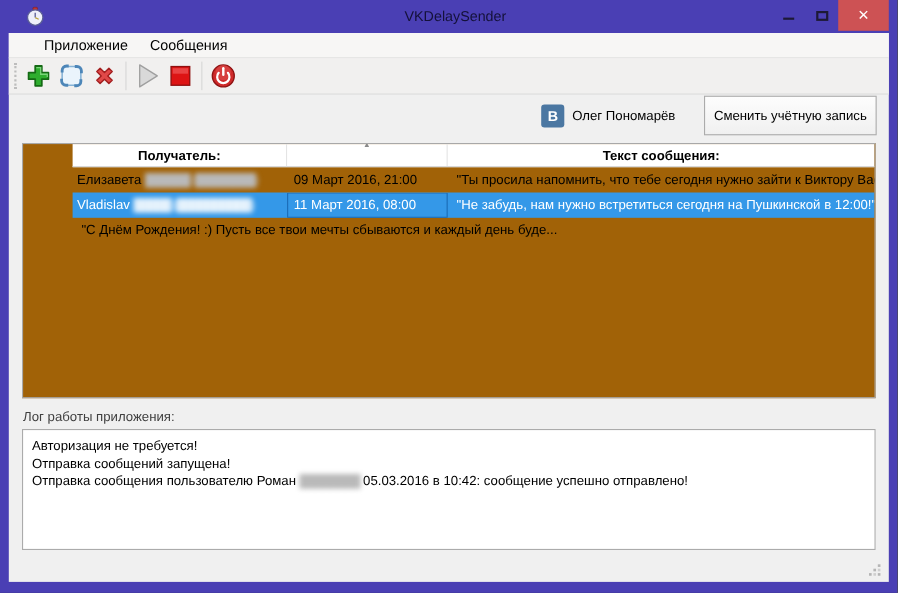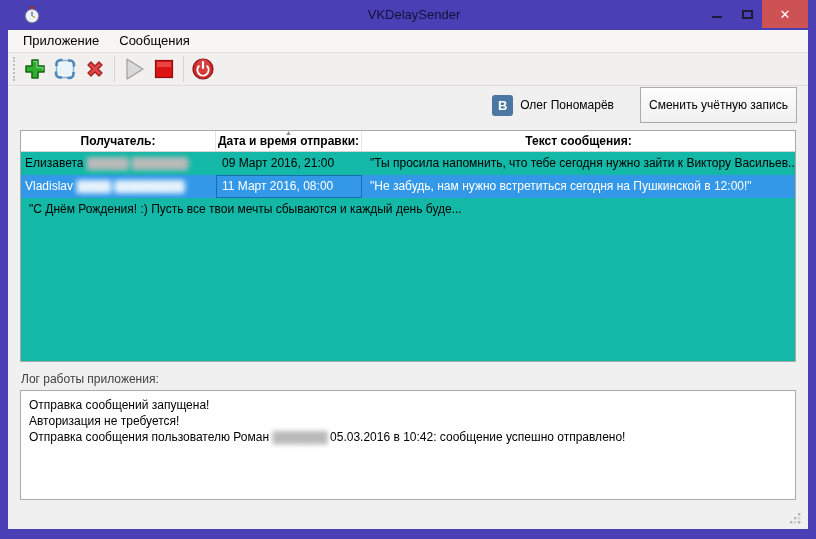--- a/index.html
+++ b/index.html
@@ -25,21 +25,21 @@
   .win-btn.close { width:46px; background:#cd5254; color:#fff; font-size:13px; font-weight:bold; }
 
   
   .app-body {
     position:absolute; top:30px; left:8px; right:8px; bottom:10px;
     background:#f0f0f0; display:flex; flex-direction:column;
   }
 
   .menubar {
     height:23px; background:#f7f6f5; border-bottom:1px solid #e2e2e2;
-    display:flex; align-items:center; padding-left:5px;
+    display:flex; align-items:center; padding-left:22px;
   }
   .menu-item { font-size:13px; color:#000; padding:0 10px; line-height:22px; }
 
   .toolbar {
     height:33px; background:#f1f0ef; border-bottom:1px solid #dcdcdc;
     display:flex; align-items:center; padding-left:3px;
   }
   .tb-grip { width:5px; height:24px; border-left:2px dotted #bdbdbd; margin:0 2px 0 2px; }
   .tb-btn { width:30px; height:28px; display:flex; align-items:center; justify-content:center; }
   .tb-sep { width:1px; height:26px; background:#d6d6d6; margin:0 4px; }
@@ -55,22 +55,22 @@
   }
   .account-name { font-size:12px; color:#000; margin-right:19px; }
   .switch-btn {
     height:36px; padding:0 8px; font-size:12px; color:#000;
     background:linear-gradient(#fdfdfd,#f0f0f0);
     border:1px solid #ababab; font-family:inherit;
   }
 
   
   .table {
-    margin:6px 12px 0 12px; height:232px; background:#14b8a6;
-    border:1px solid #a8a8a8; display:flex; flex-direction:column; overflow:hidden;
+    margin:6px 12px 0 12px; height:232px; background:#a16207;
+    border:1px solid #a8a8a8; display:flex; flex-direction:column; overflow:hidden;padding-left:45px;
   }
   .thead { display:flex; height:21px; border-bottom:1px solid #d4d4d4; background:#fff; }
   .th {
     font-size:12px; font-weight:bold; color:#000; text-align:center;
     line-height:21px; border-right:1px solid #e4e4e4; position:relative;
     white-space:nowrap; overflow:hidden;
   }
   .th:last-child { border-right:none; }
   .col1 { width:195px; flex:none; }
   .col2 { width:146px; flex:none; }
@@ -195,21 +195,20 @@
       <div class="vk-badge">В</div>
       <span class="account-name">Олег Пономарёв</span>
       <button class="switch-btn">Сменить учётную запись</button>
     </div>
 
     <div class="table">
       <div class="thead">
         <div class="th col1">Получатель:</div>
         <div class="th col2">
           <span class="sort-arrow">▲</span>
-          <span>Дата и время отправки:</span>
         </div>
         <div class="th col3">Текст сообщения:</div>
       </div>
 
       <div class="trow">
         <div class="td col1">
           <span>Елизавета</span>
           <span class="censored">██████ (████████)</span>
         </div>
         <div class="td col2">09 Март 2016, 21:00</div>
@@ -225,22 +224,22 @@
         <div class="td col3">"Не забудь, нам нужно встретиться сегодня на Пушкинской в 12:00!"</div>
       </div>
 
       <div class="trow">
         <div class="td col3">"С Днём Рождения! :) Пусть все твои мечты сбываются и каждый день буде...</div>
       </div>
     </div>
 
     <div class="log-label">Лог работы приложения:</div>
     <div class="log-box">
+      <div class="log-line">Авторизация не требуется!</div>
       <div class="log-line">Отправка сообщений запущена!</div>
-      <div class="log-line">Авторизация не требуется!</div>
       <div class="log-line"><span>Отправка сообщения пользователю Роман </span><span class="log-censored">████████</span><span> 05.03.2016 в 10:42: сообщение успешно отправлено!</span></div>
     </div>
 
     <div class="statusbar">
       <svg class="size-grip" width="13" height="13" viewBox="0 0 13 13">
         <rect x="9" y="1" width="2.4" height="2.4" fill="#b5b5b5"></rect>
         <rect x="5" y="5" width="2.4" height="2.4" fill="#b5b5b5"></rect>
         <rect x="9" y="5" width="2.4" height="2.4" fill="#cfcfcf"></rect>
         <rect x="1" y="9" width="2.4" height="2.4" fill="#b5b5b5"></rect>
         <rect x="5" y="9" width="2.4" height="2.4" fill="#cfcfcf"></rect>

